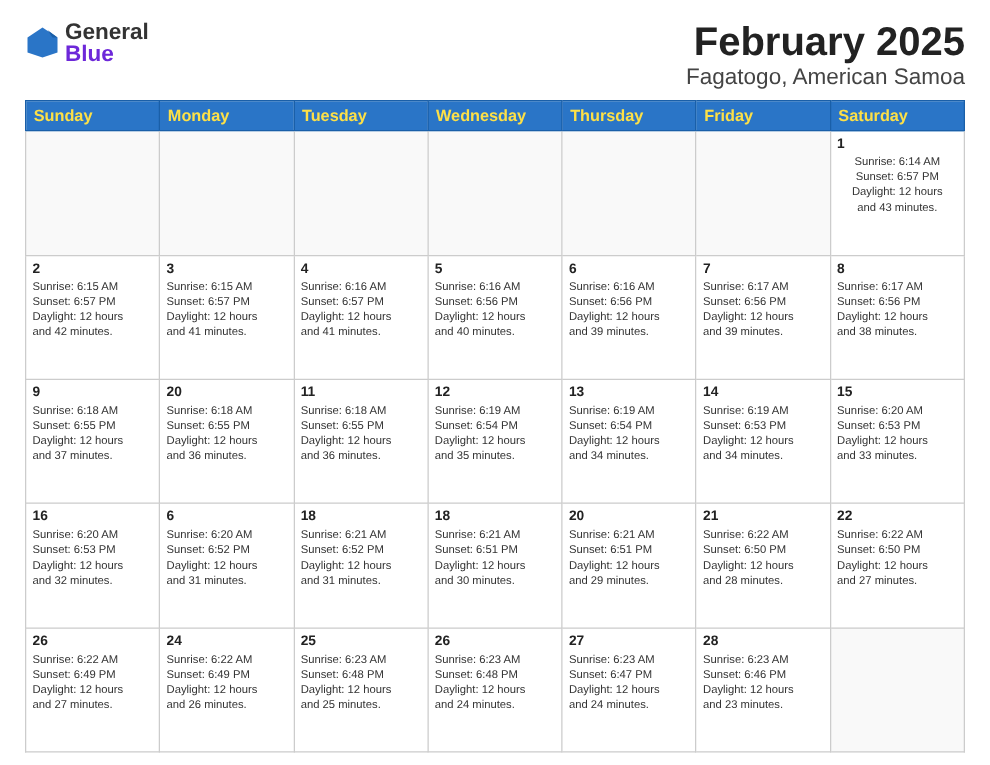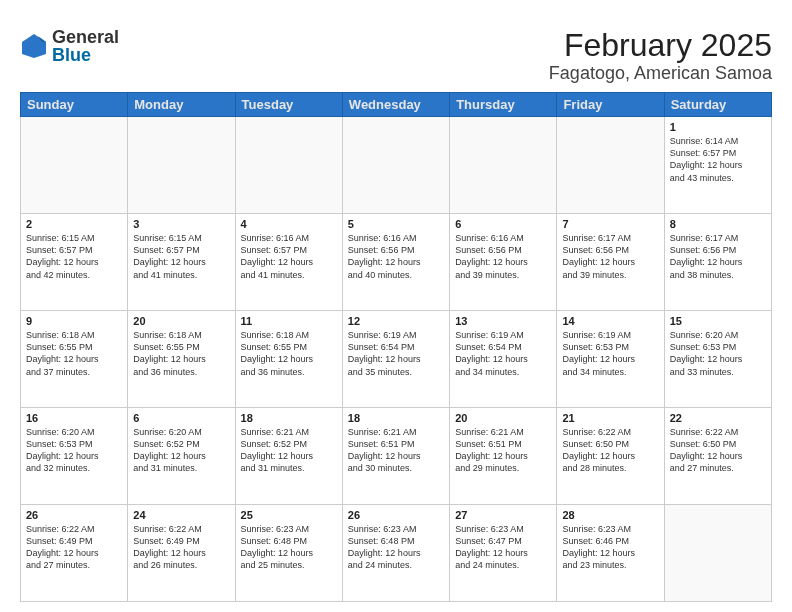--- a/index.html
+++ b/index.html
@@ -6,21 +6,21 @@
     body {
       font-family: Arial, sans-serif;
       background: #fff;
       width: 792px;
       height: 612px;
       overflow: hidden;
     }
     .page {
       width: 792px;
       height: 612px;
-      padding: 28px 20px 10px 20px;
+      padding: 16px 20px 10px 20px;
       display: flex;
       flex-direction: column;
     }
     .header {
       display: flex;
       justify-content: space-between;
       align-items: flex-start;
       margin-bottom: 8px;
     }
     .logo {
@@ -33,50 +33,50 @@
       line-height: 1;
     }
     .logo-general {
       font-size: 18px;
       font-weight: bold;
       color: #333;
     }
     .logo-blue {
       font-size: 18px;
       font-weight: bold;
-      color: #0369a1;
+      color: #6d28d9;
     }
     .logo-icon {
       width: 28px;
       height: 28px;
       margin-right: 4px;
     }
     .title-block {
       text-align: right;
     }
     .title-month {
       font-size: 32px;
-      font-weight: normal;
+      font-weight: bold;
       color: #222;
       line-height: 1.1;
     }
     .title-location {
       font-size: 18px;
       color: #444;
     }
     .calendar {
       flex: 1;
       border: 1px solid #ccc;
       border-collapse: collapse;
       width: 100%;
       table-layout: fixed;
     }
     .calendar th {
       background: #2a75c7;
-      color: #e5e5e5;
+      color: #fde047;
       text-align: left;
       padding: 4px 6px;
       font-size: 13px;
       font-weight: bold;
       border: 1px solid #1a5fa8;
     }
     .calendar td {
       border: 1px solid #ccc;
       vertical-align: top;
       padding: 4px 5px;
@@ -135,21 +135,21 @@
     <tbody id="calendar-body">
     <tr>
           <td class="empty-cell"></td>
           <td class="empty-cell"></td>
           <td class="empty-cell"></td>
           <td class="empty-cell"></td>
           <td class="empty-cell"></td>
           <td class="empty-cell"></td>
           <td>
             <div class="day-num">1</div>
-            <div class="day-info" style="white-space: pre-line;">Sunrise: 6:14 AM
+            <div class="day-info" style="white-space: pre-line; text-align: center;">Sunrise: 6:14 AM
 Sunset: 6:57 PM
 Daylight: 12 hours
 and 43 minutes.</div>
           </td>
         </tr>
         <tr>
           <td>
             <div class="day-num">2</div>
             <div class="day-info" style="white-space: pre-line;">Sunrise: 6:15 AM
 Sunset: 6:57 PM

